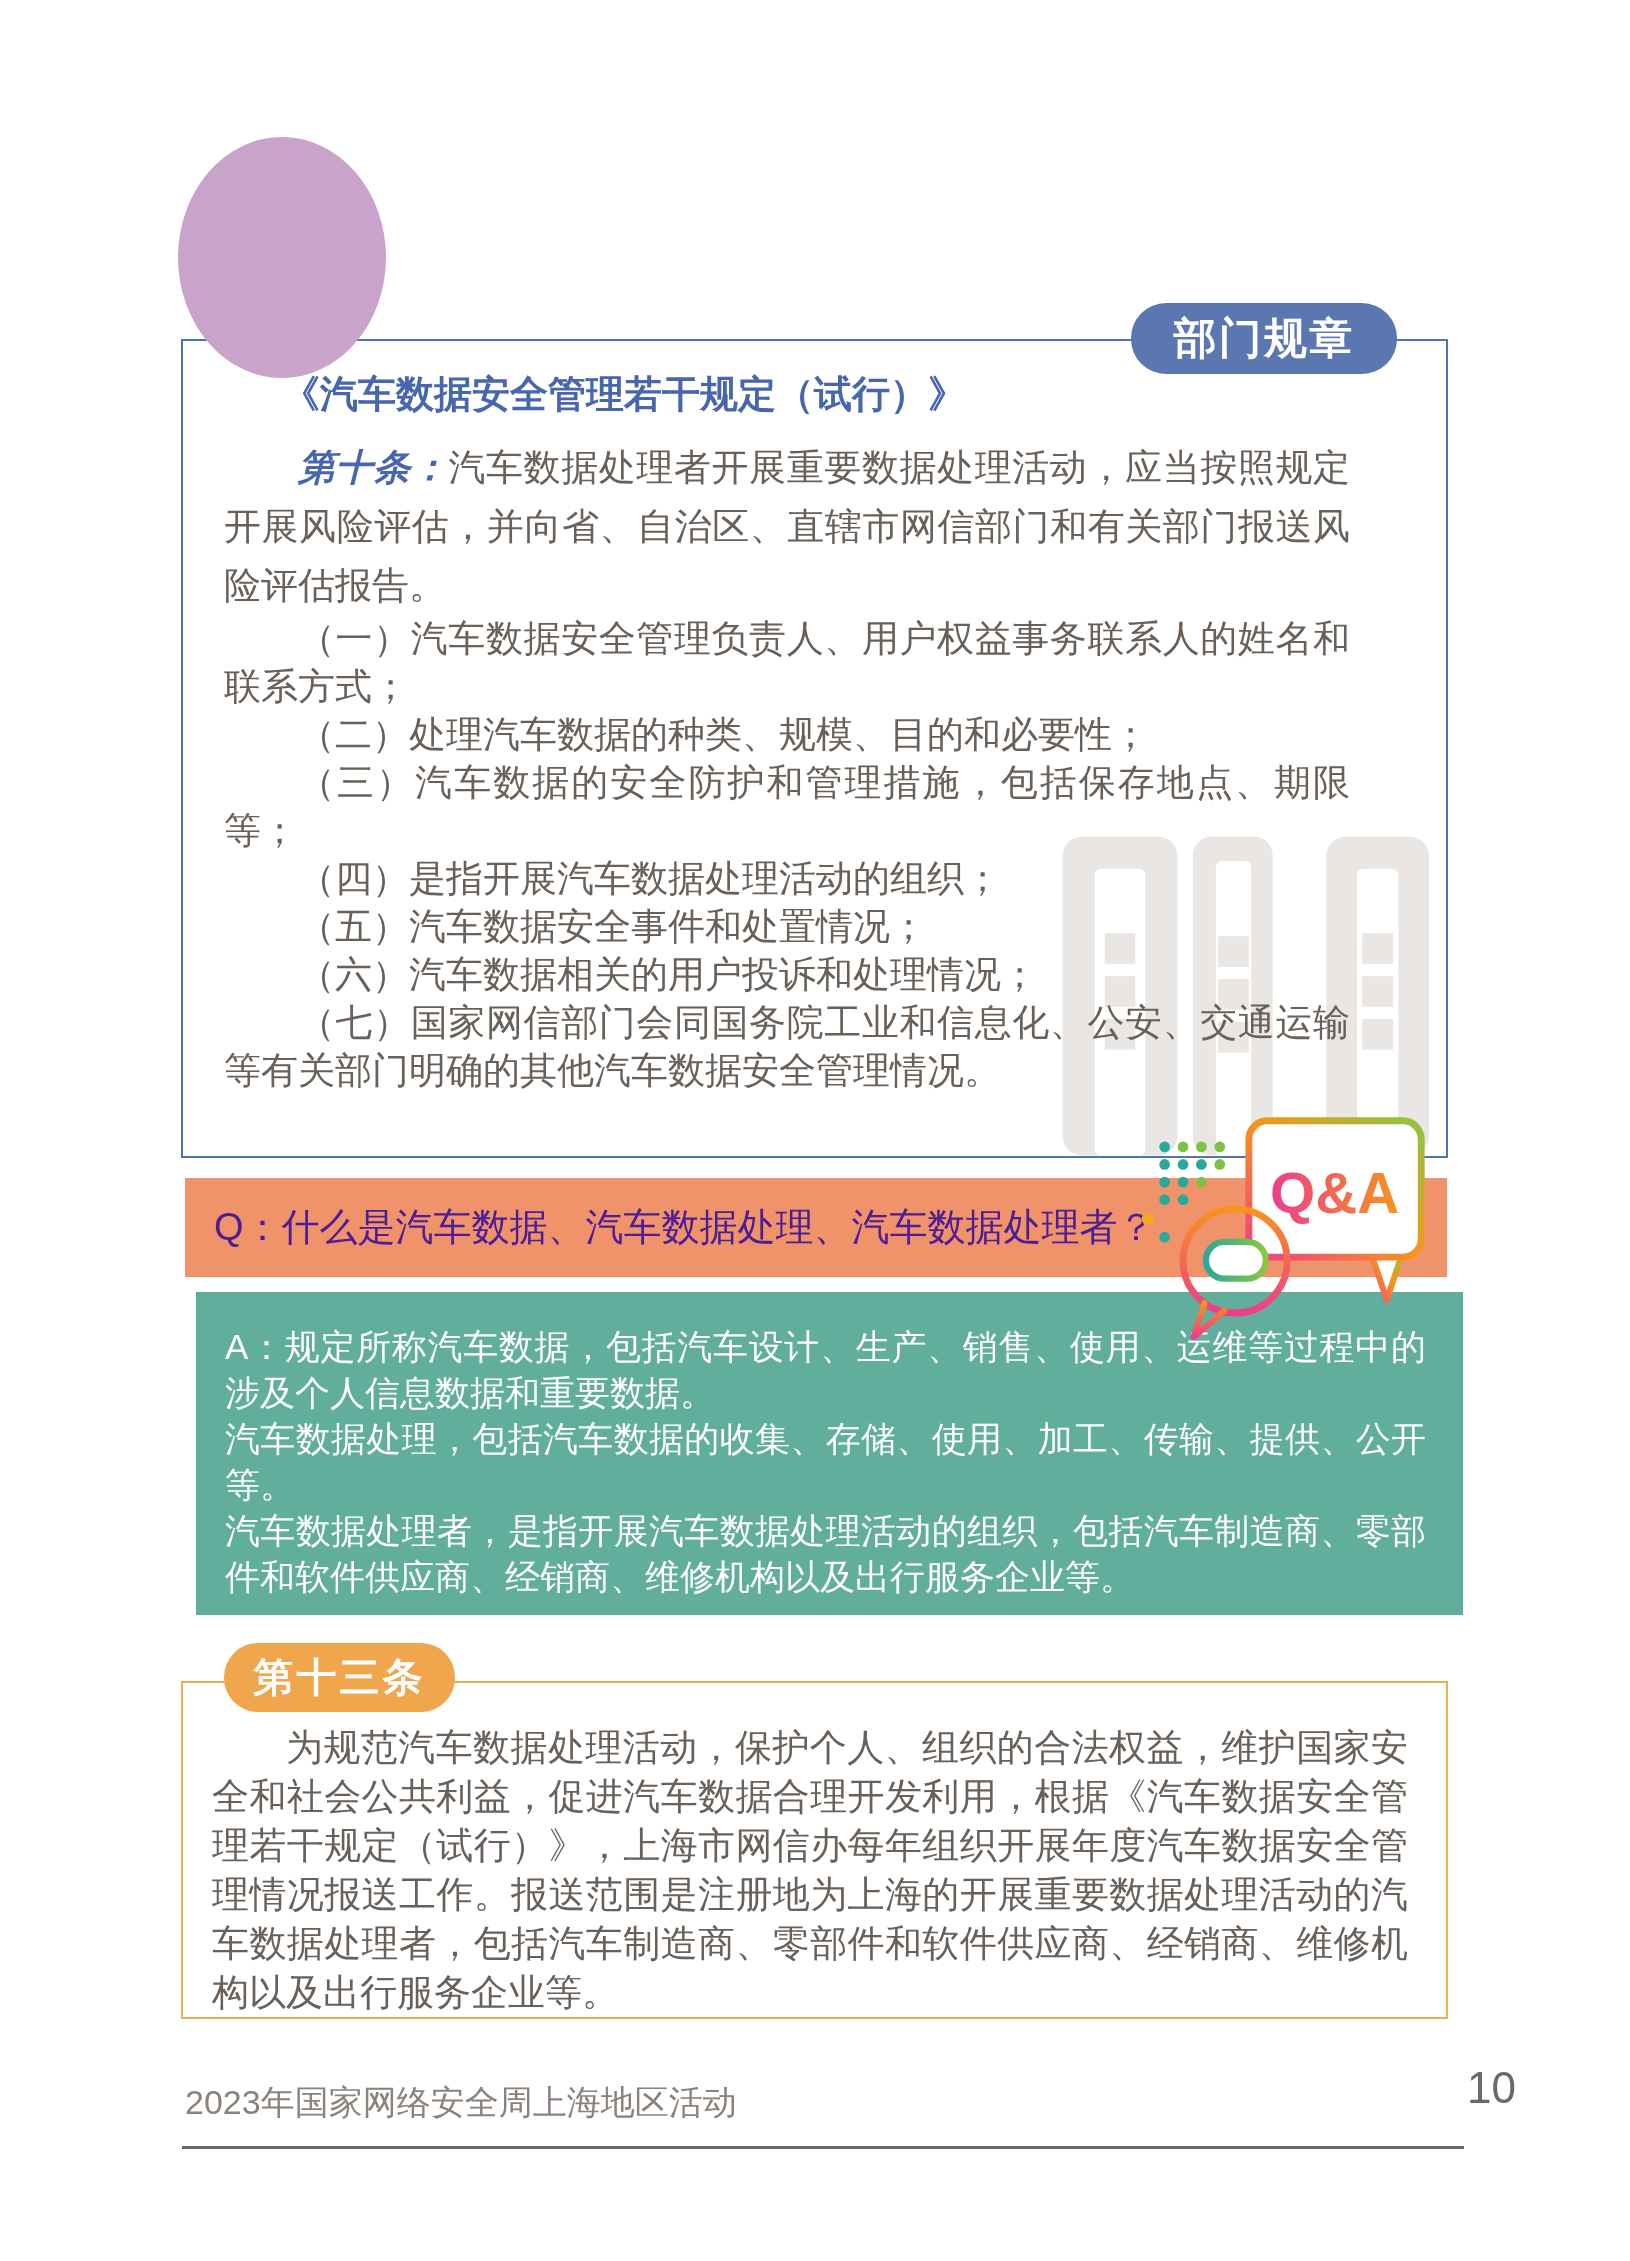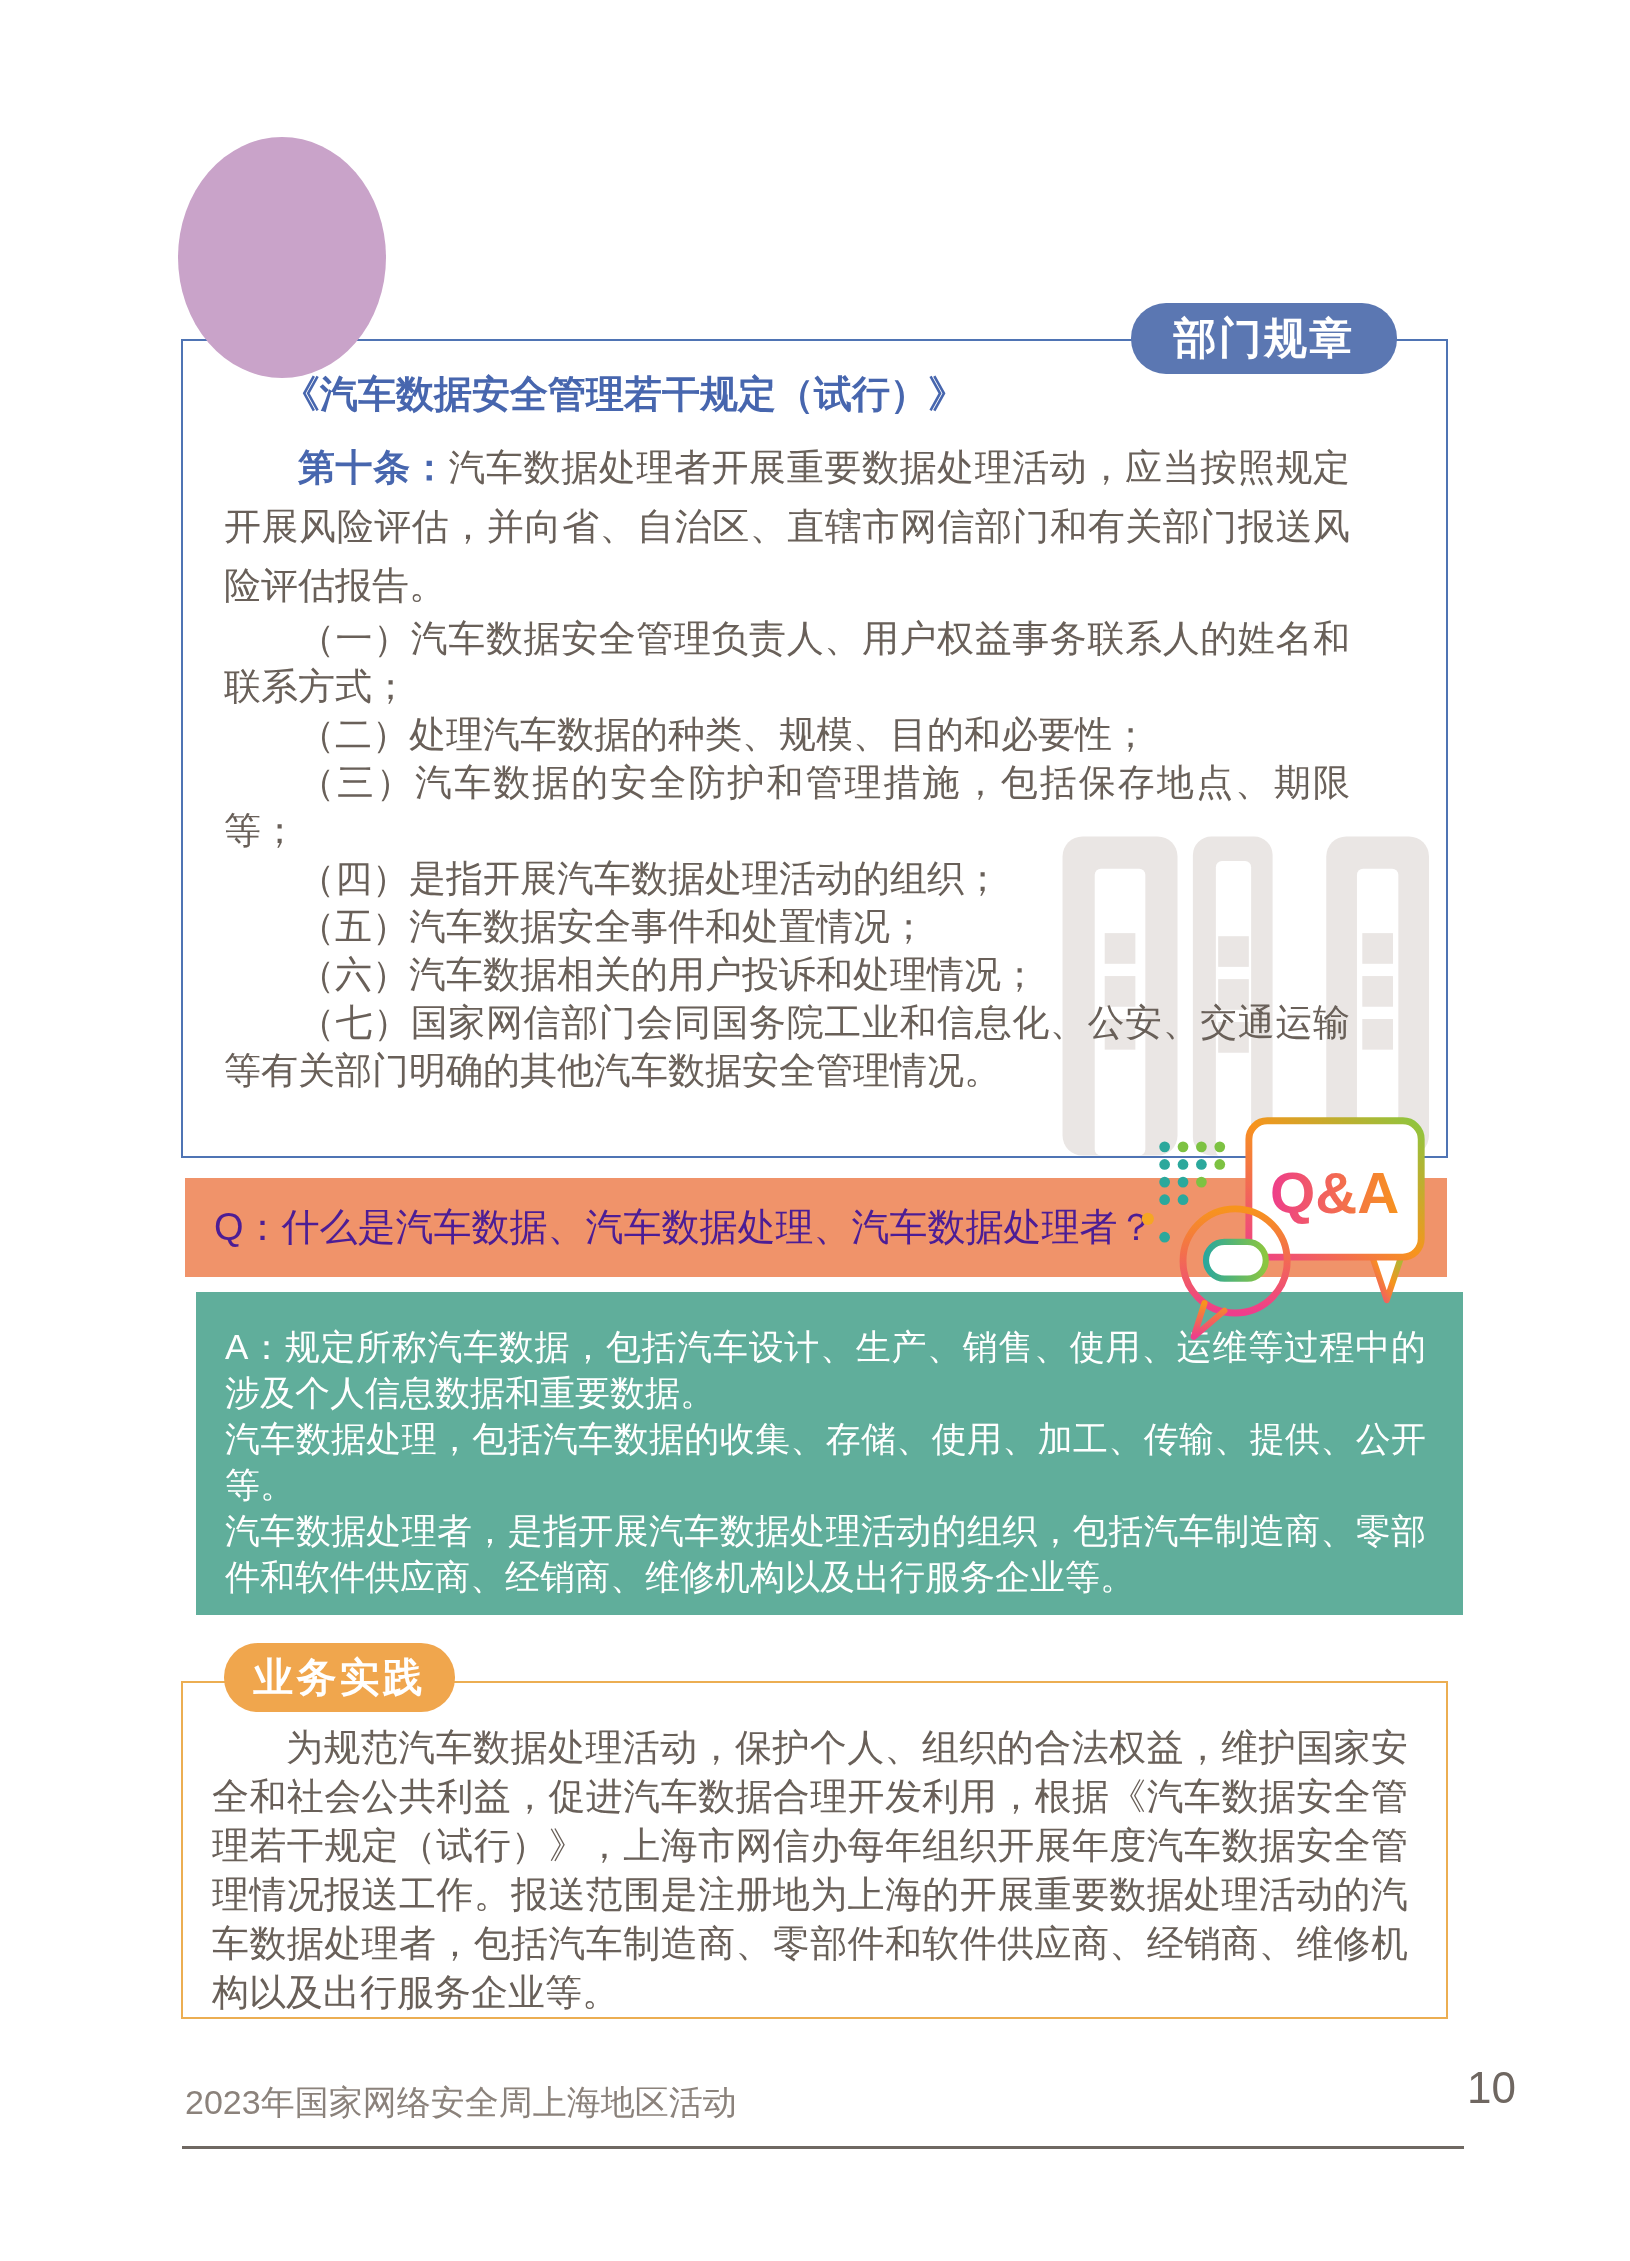--- a/index.html
+++ b/index.html
@@ -35,21 +35,21 @@
   .reg-box{position:absolute;left:181px;top:339px;width:1267px;height:819px;
     border:2.3px solid var(--blue-border);overflow:hidden;background:transparent;}
   .buildings{position:absolute;left:878px;top:494px;}
 
   
   .reg-content{position:absolute;left:183px;top:341px;width:1204px;padding:31px 37px 0 41px;
     font-size:37px;color:var(--body-text);}
   .reg-doc-title{color:var(--blue-text);font-weight:bold;font-size:38px;padding-left:58px;
     line-height:44px;margin-bottom:21.5px;}
   .reg-para{line-height:59px;text-indent:2em;text-align:justify;}
-  .reg-para .art-label{color:var(--blue-text);font-weight:bold;}
+  .reg-para .art-label{color:var(--blue-text);font-weight:bold;font-style:italic;}
   .reg-list p{line-height:48px;text-indent:2em;text-align:justify;}
 
   
   .q-bar{position:absolute;left:185px;top:1178px;width:1262px;height:99px;background:var(--orange-bar);
     color:#4c1d95;font-size:38px;display:flex;align-items:center;padding-left:29px;}
 
   
   .a-box{position:absolute;left:196px;top:1292px;width:1267px;height:323px;background:var(--teal-box);
     color:#fff;font-size:35px;padding:32px 37px 0 29px;}
   .a-box p{line-height:46px;text-align:justify;}
@@ -126,21 +126,21 @@
     <span>Q：什么是汽车数据、汽车数据处理、汽车数据处理者？</span>
   </div>
 
   <div class="a-box">
     <p>A：规定所称汽车数据，包括汽车设计、生产、销售、使用、运维等过程中的涉及个人信息数据和重要数据。</p>
     <p>汽车数据处理，包括汽车数据的收集、存储、使用、加工、传输、提供、公开等。</p>
     <p>汽车数据处理者，是指开展汽车数据处理活动的组织，包括汽车制造商、零部件和软件供应商、经销商、维修机构以及出行服务企业等。</p>
   </div>
 
   <div class="practice-box"></div>
-  <div class="practice-badge">业务实践</div>
+  <div class="practice-badge">第十三条</div>
   <div class="practice-body">为规范汽车数据处理活动，保护个人、组织的合法权益，维护国家安全和社会公共利益，促进汽车数据合理开发利用，根据《汽车数据安全管理若干规定（试行）》，上海市网信办每年组织开展年度汽车数据安全管理情况报送工作。报送范围是注册地为上海的开展重要数据处理活动的汽车数据处理者，包括汽车制造商、零部件和软件供应商、经销商、维修机构以及出行服务企业等。</div>
 
   <div class="footer-text">2023年国家网络安全周上海地区活动</div>
   <div class="page-num">10</div>
   <div class="footer-line"></div>
 
   <svg class="qa-art" width="337" height="284" viewBox="0 0 440 370">
     <defs>
       <linearGradient id="gB" x1="0" y1="1" x2="1" y2="0">
         <stop offset="0" style="stop-color:var(--grad-pink)"></stop>

